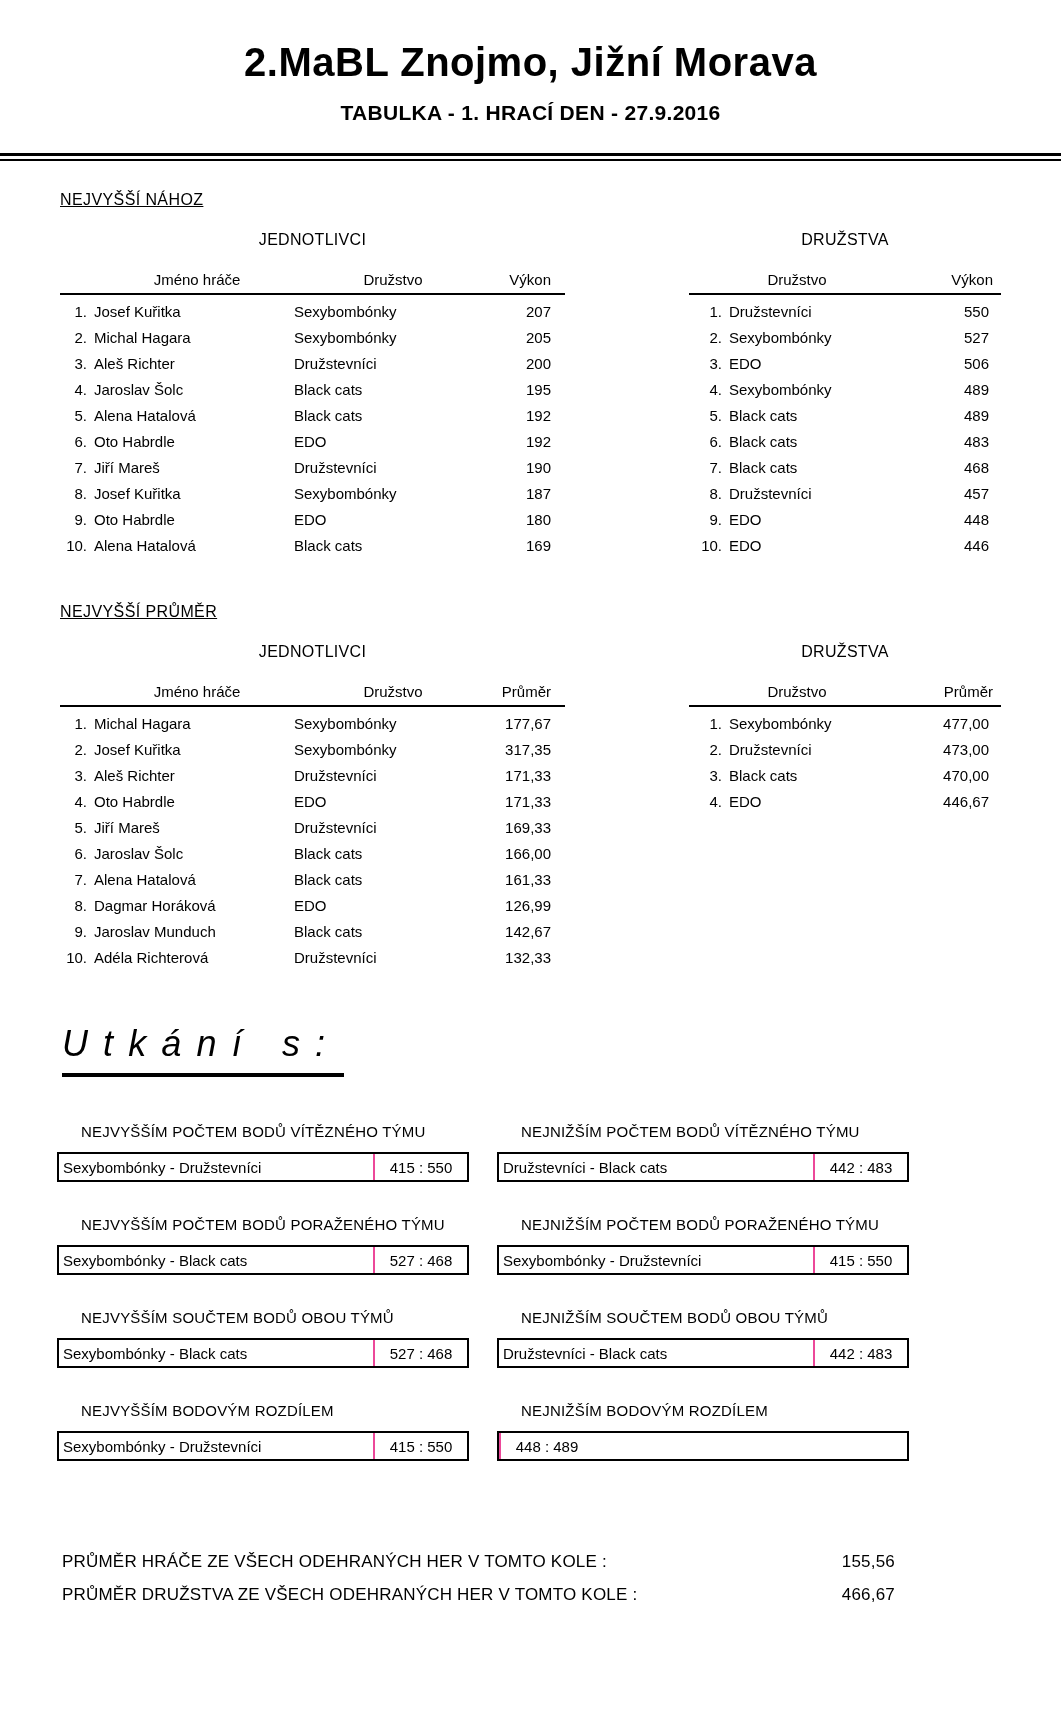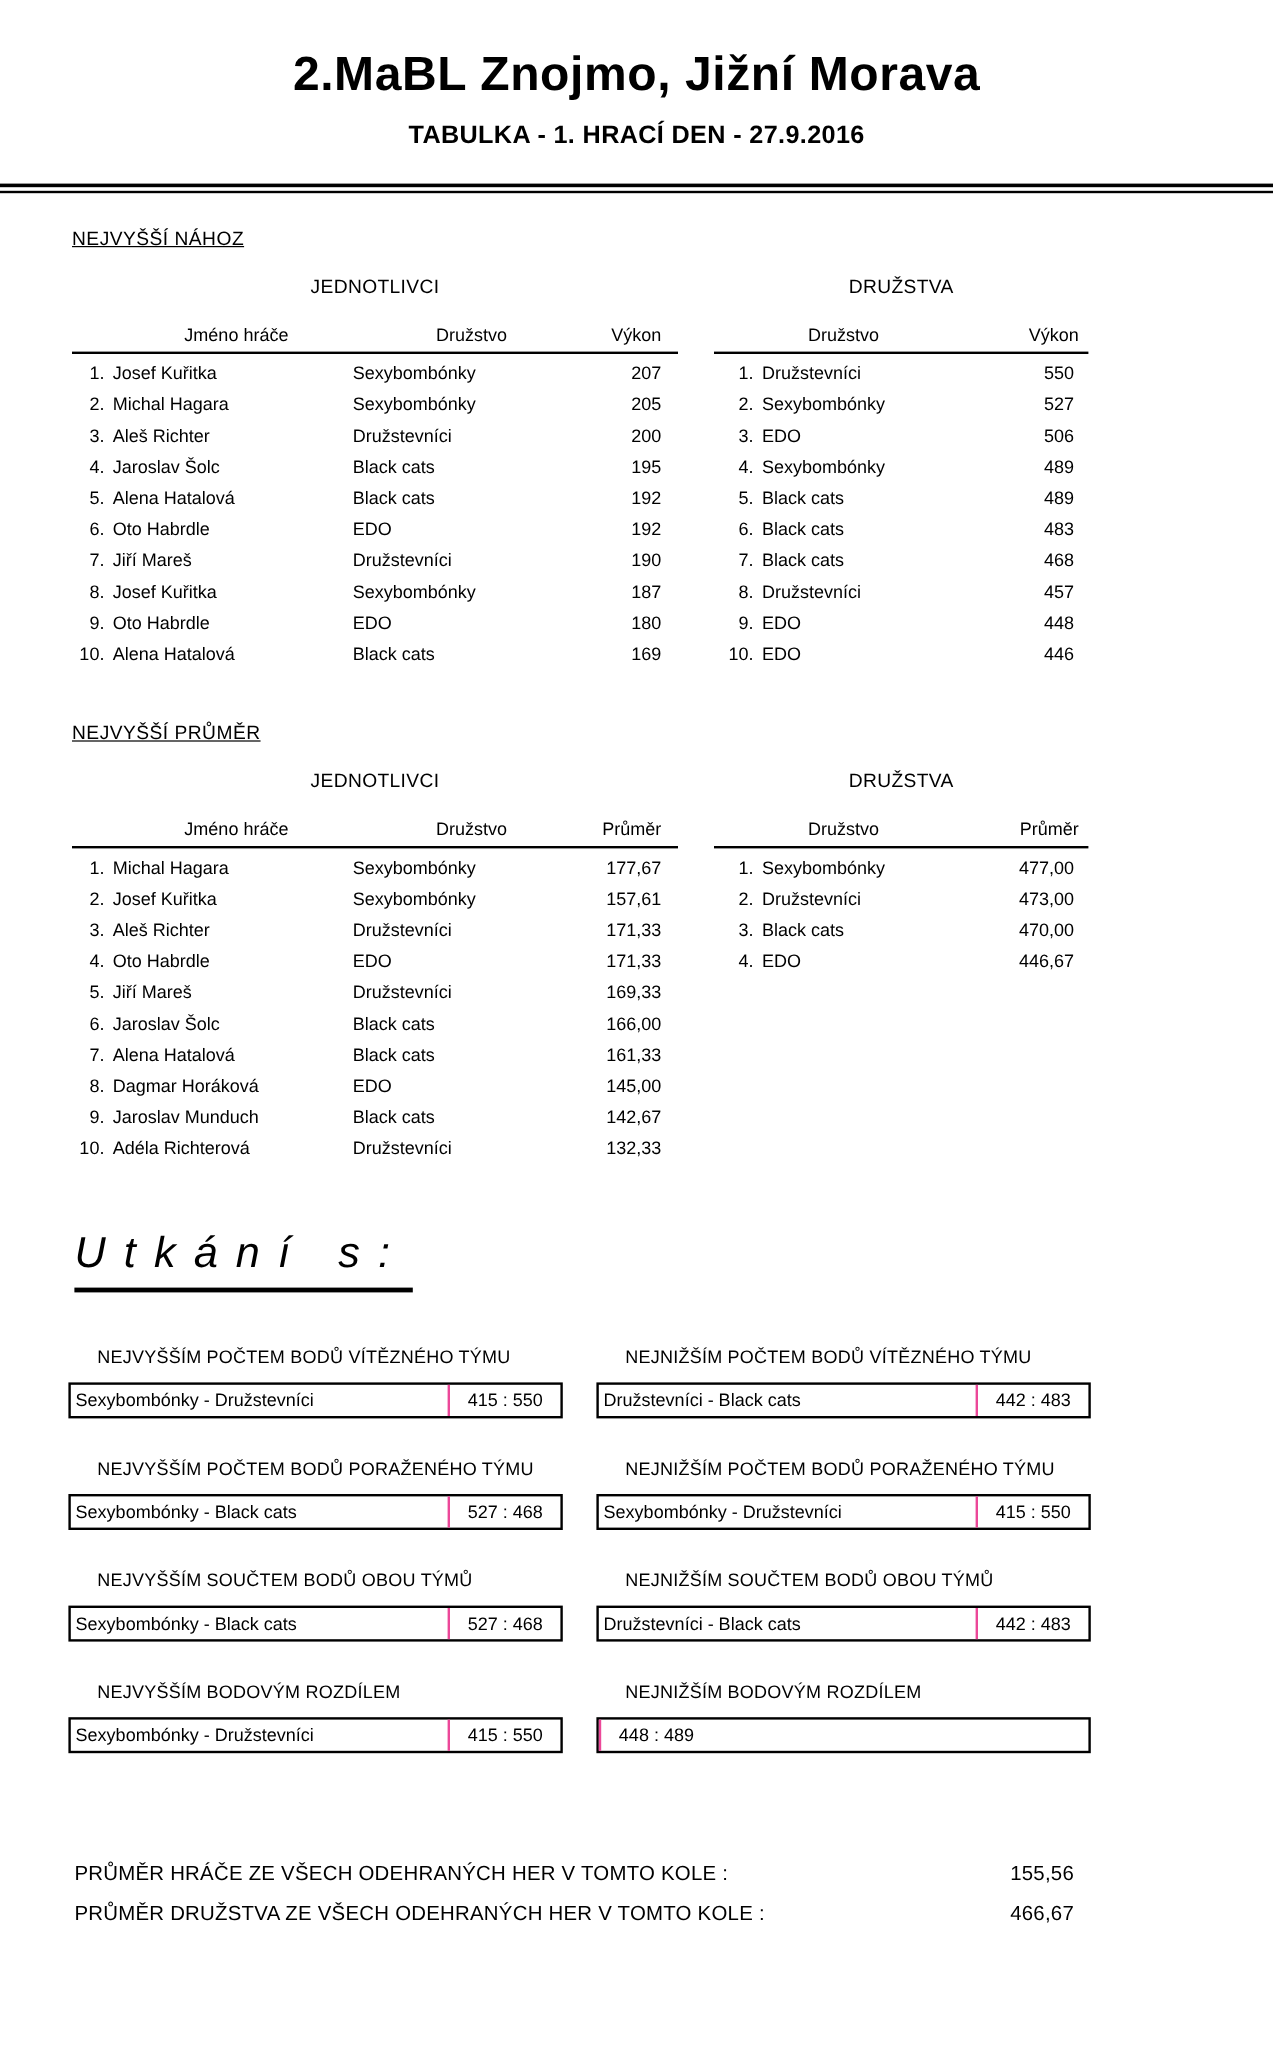--- a/index.html
+++ b/index.html
@@ -24,21 +24,21 @@
     height:3px; border-top:3px solid #000; border-bottom:2px solid #000;
   }
   .content { padding:0 60px; }
   .section { margin-top:30px; }
   .section-prumer { margin-top:44px; }
   .section-title {
     font-size:16px; letter-spacing:0.4px;
     text-decoration:underline;
     margin-bottom:14px;
   }
-  .tables { display:flex; align-items:flex-start; }
+  .tables { display:flex; align-items:flex-start;justify-content:space-between; }
   .tbl-left  { width:505px; }
   .tbl-right { width:312px; margin-left:30px; }
   .tbl-title { text-align:center; font-size:16px; margin:8px 0 22px 0; letter-spacing:0.3px; }
 
   .thead3 {
     display:grid; grid-template-columns:234px 178px 1fr;
     border-bottom:2px solid #000; padding-bottom:5px; font-size:15px;
   }
   .th-name { text-align:center; padding-left:40px; }
   .th-team { text-align:center; padding-left:20px; }
@@ -279,21 +279,21 @@
                 <span class="rank">1.</span>
                 <span class="name">Michal Hagara</span>
                 <span class="team">Sexybombónky</span>
                 <span class="val">177,67</span>
               </div>
 
               <div class="tr3">
                 <span class="rank">2.</span>
                 <span class="name">Josef Kuřitka</span>
                 <span class="team">Sexybombónky</span>
-                <span class="val">157,61</span>
+                <span class="val">317,35</span>
               </div>
 
               <div class="tr3">
                 <span class="rank">3.</span>
                 <span class="name">Aleš Richter</span>
                 <span class="team">Družstevníci</span>
                 <span class="val">171,33</span>
               </div>
 
               <div class="tr3">
@@ -321,21 +321,21 @@
                 <span class="rank">7.</span>
                 <span class="name">Alena Hatalová</span>
                 <span class="team">Black cats</span>
                 <span class="val">161,33</span>
               </div>
 
               <div class="tr3">
                 <span class="rank">8.</span>
                 <span class="name">Dagmar Horáková</span>
                 <span class="team">EDO</span>
-                <span class="val">145,00</span>
+                <span class="val">126,99</span>
               </div>
 
               <div class="tr3">
                 <span class="rank">9.</span>
                 <span class="name">Jaroslav Munduch</span>
                 <span class="team">Black cats</span>
                 <span class="val">142,67</span>
               </div>
 
               <div class="tr3">

